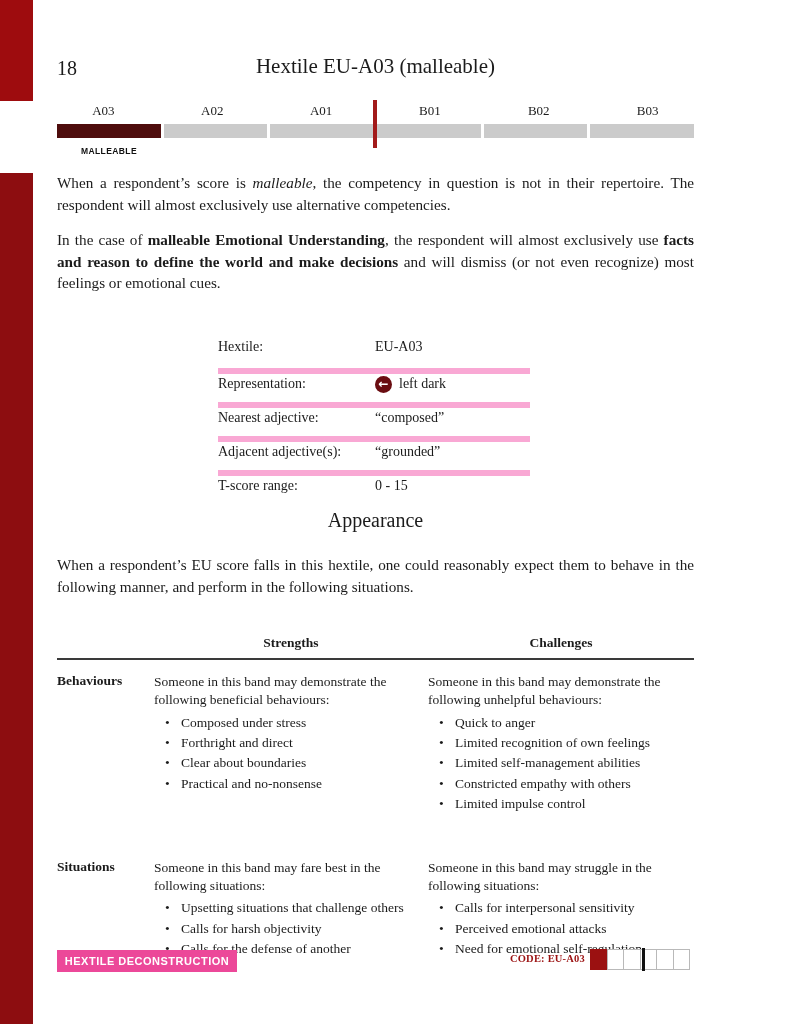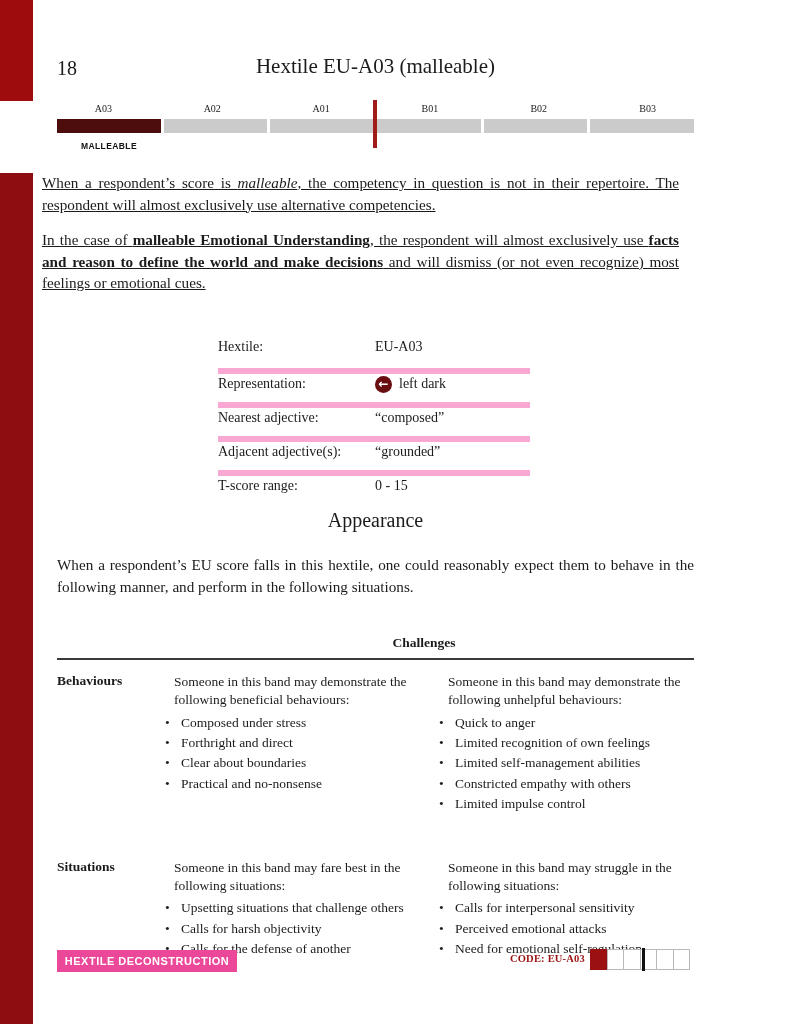--- a/index.html
+++ b/index.html
@@ -11,32 +11,32 @@
   }
   
   .strip-top   { position:absolute; left:0; top:0; width:33px; height:101px; background:#9e0c0e; }
   .strip-bottom{ position:absolute; left:0; top:173px; width:33px; height:851px; background:#8d0d10; }
 
   .page-number { position:absolute; left:57px; top:57px; font-size:20px; }
   .doc-title   { position:absolute; left:57px; width:637px; top:54px; text-align:center; font-size:21px; }
 
   
   .hextile-bar { position:absolute; left:57px; top:103px; width:637px; }
-  .seg-labels  { display:flex; gap:16px; font-size:10px; padding-bottom:5px; }
+  .seg-labels  { display:flex; gap:16px; font-size:13px; padding-bottom:5px; }
   .seg-labels .seg-label { flex:1; text-align:center; }
   .segments    { display:flex; gap:3px; height:14px; }
   .segments .seg { flex:1; background:#cbcbcb; }
   .segments .seg.active { background:#4e0d0d; }
   .band-label  { margin-top:8px; width:104px; text-align:center;
                  font-family:"Liberation Sans", sans-serif; font-weight:bold;
                  font-size:8.5px; letter-spacing:0.4px; color:#111; }
   .bar-divider { position:absolute; left:373px; top:100px; width:4px; height:48px; background:#a21a1a; }
 
   
-  .para { position:absolute; left:42px; width:637px; font-size:15.2px; line-height:1.42; text-align:justify;text-decoration:underline; }
+  .para { position:absolute; left:57px; width:637px; font-size:15.2px; line-height:1.42; text-align:justify; }
   .para-1 { top:172px; }
   .para-2 { top:229px; }
 
   
   .info-table { position:absolute; left:218px; top:334px; width:312px; font-size:14px; }
   .info-row { display:flex; align-items:center; height:26px; }
   .info-row + .info-row { border-top:6px solid #f9a8d4;margin-top:8px; }
   .info-label { width:157px; }
   .info-value { flex:1; display:flex; align-items:center; gap:7px; }
   .rep-icon { width:17px; height:17px; border-radius:50%; background:#6a0d11; color:#fff;
@@ -53,21 +53,21 @@
   .matrix-header { display:flex; font-weight:bold; padding-bottom:7px; }
   .mh-spacer { width:97px; }
   .mh-col1 { width:274px; text-align:center; }
   .mh-col2 { flex:1; text-align:center; }
   .matrix-rule { height:2px; background:#3a3a3a; }
   .matrix-row { display:flex; align-items:flex-start; padding-top:13px; }
   .matrix-row + .matrix-row { margin-top:30px; }
   .mr-label { width:97px; font-weight:bold; }
   .mr-col1 { width:274px; padding-right:18px; }
   .mr-col2 { flex:1; }
-  .cell-intro { line-height:1.36;margin-left:20px; }
+  .cell-intro { line-height:1.36; }
   ul.cell-list { list-style:none; margin-top:4px; }
   ul.cell-list li { position:relative; padding-left:27px; line-height:1.36; margin-bottom:2px; }
   ul.cell-list li::before { content:"\2022"; position:absolute; left:11px; }
 
   
   .footer-badge { position:absolute; left:57px; top:950px; width:180px; height:22px;
                   background:#ec4899; color:#fff; font-family:"Liberation Sans", sans-serif;
                   font-weight:bold; font-size:11px; letter-spacing:0.5px;
                   display:flex; align-items:center; justify-content:center; }
   .footer-code { position:absolute; left:430px; top:953px; width:155px; text-align:right;
@@ -140,20 +140,21 @@
       <div class="info-value">0 - 15</div>
     </div>
   </div>
 
   <h2 class="appearance-heading" style="font-weight:normal;">Appearance</h2>
   <p class="appearance-para">When a respondent’s EU score falls in this hextile, one could reasonably expect them to behave in the following manner, and perform in the following situations.</p>
 
   <div class="matrix">
     <div class="matrix-header">
       <div class="mh-spacer"></div>
+      <div class="mh-col1">Strengths</div>
       <div class="mh-col2">Challenges</div>
     </div>
     <div class="matrix-rule"></div>
 
     <div class="matrix-row">
       <div class="mr-label">Behaviours</div>
       <div class="mr-col1">
         <div class="cell-intro">Someone in this band may demonstrate the following beneficial behaviours:</div>
         <ul class="cell-list">
             <li>Composed under stress</li>

